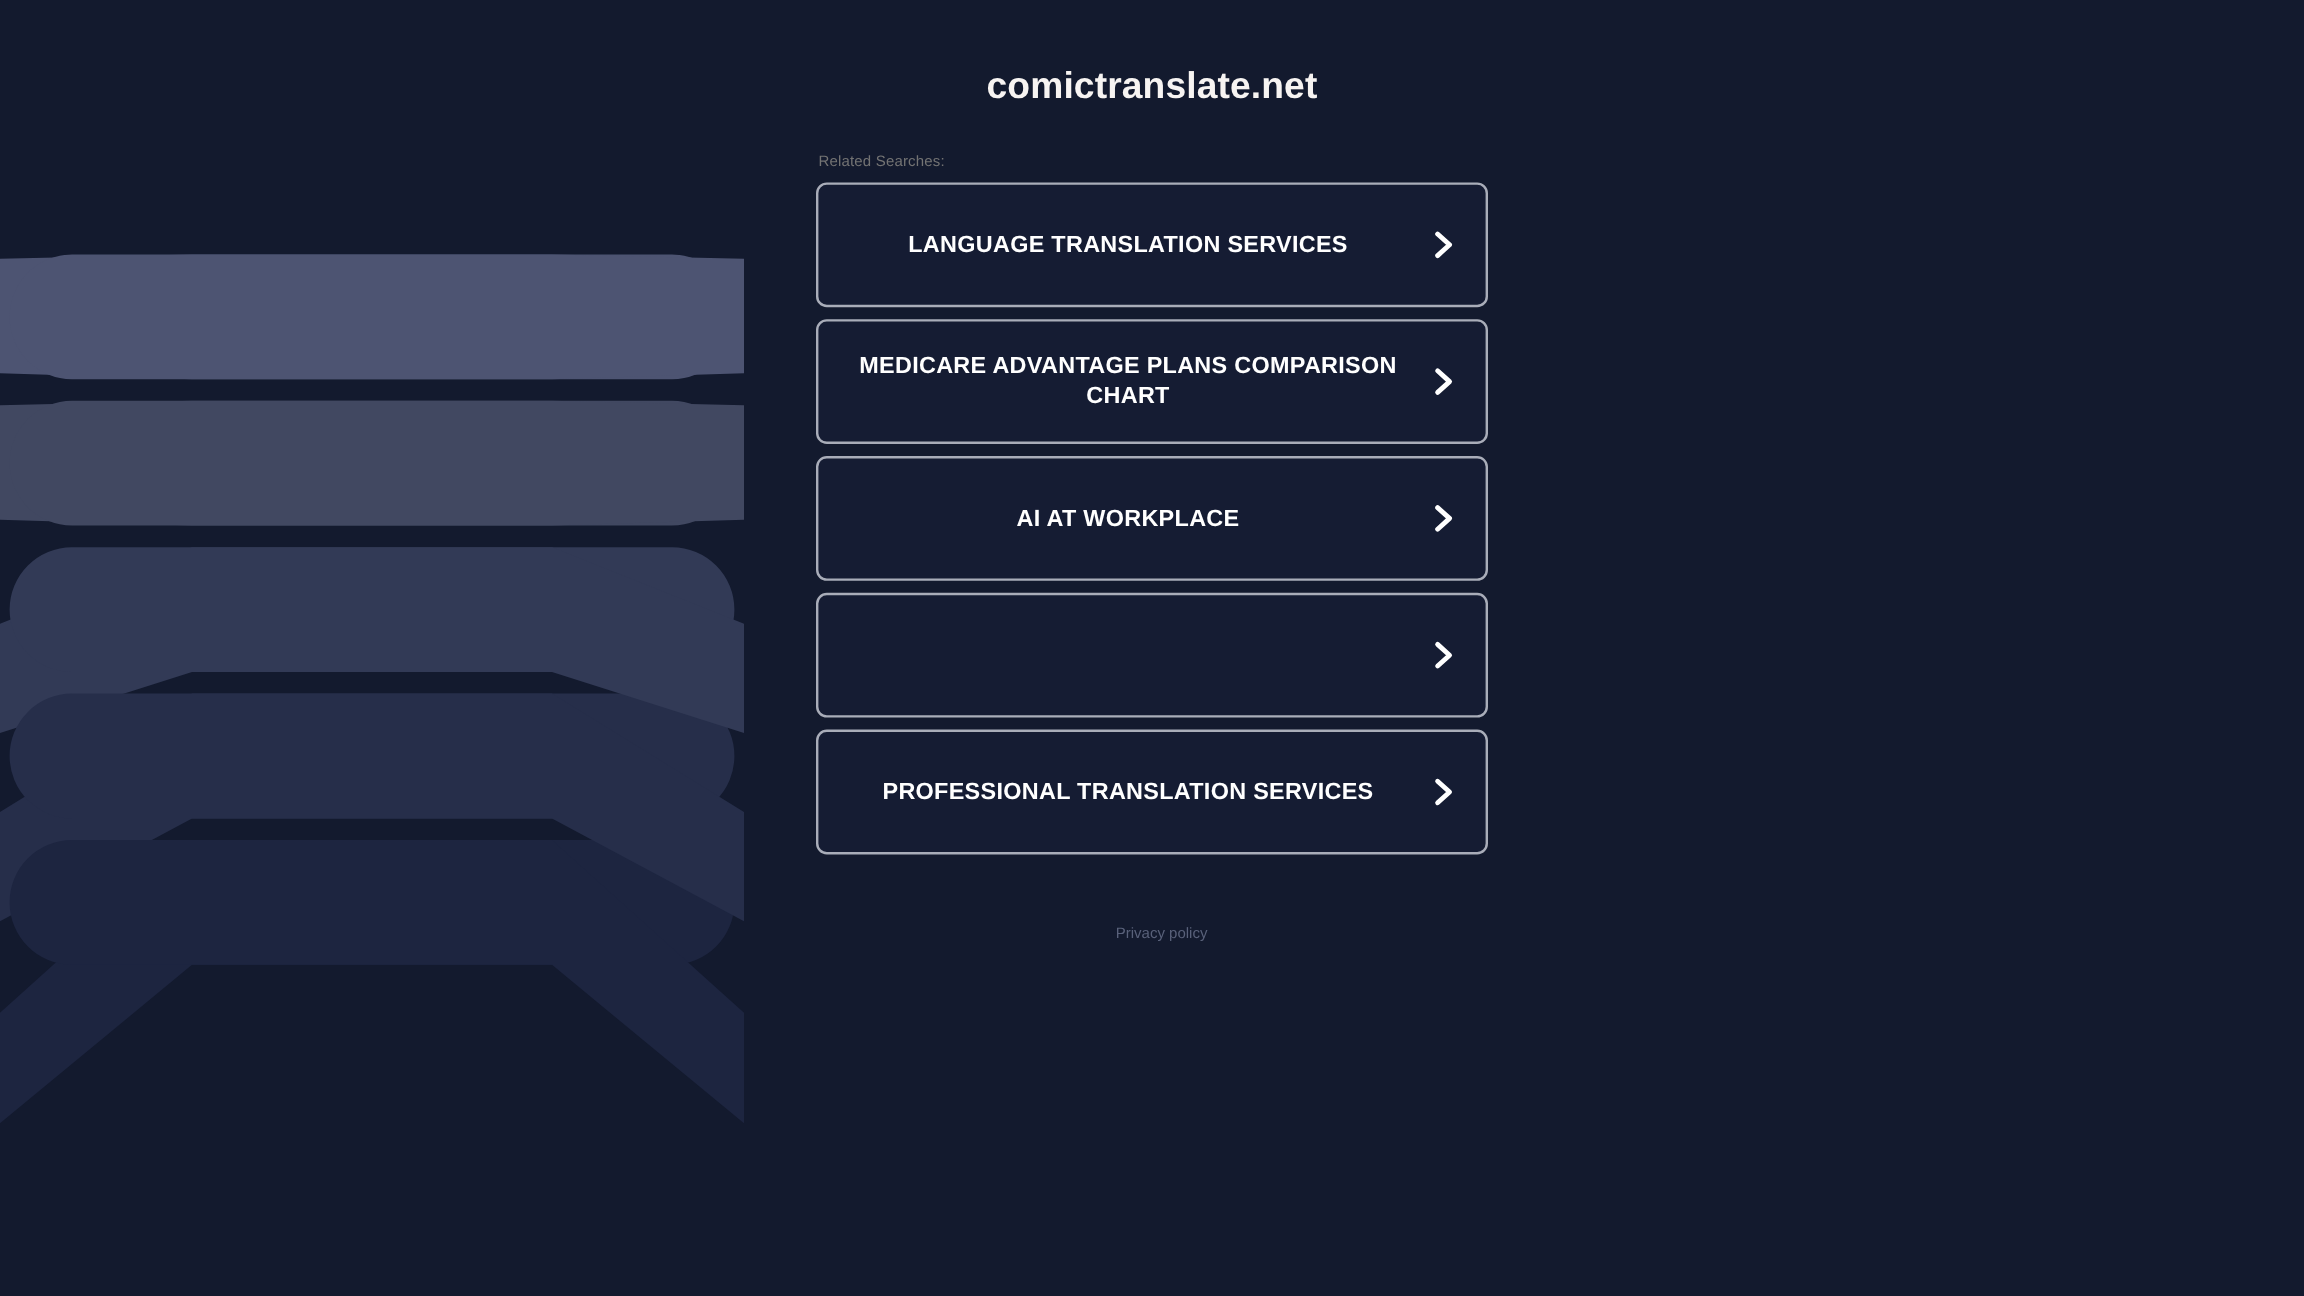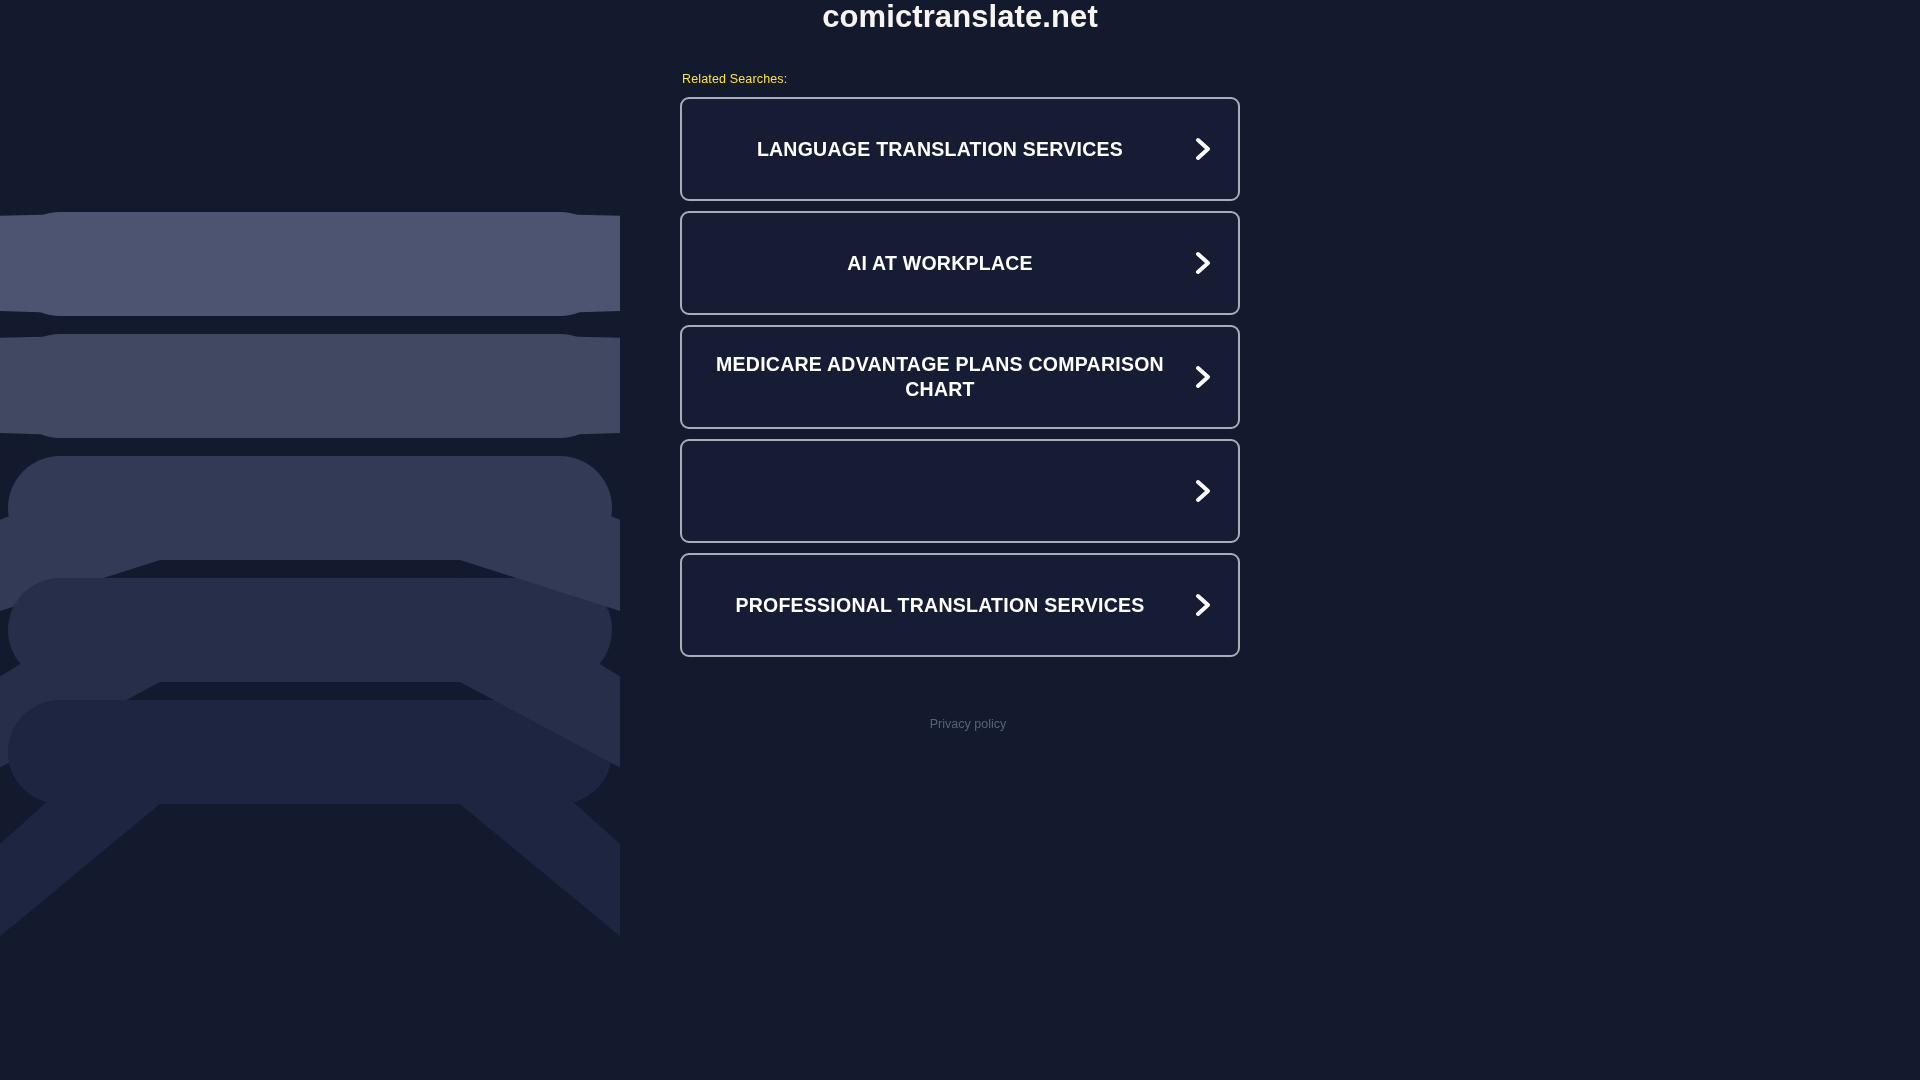--- a/index.html
+++ b/index.html
@@ -37,36 +37,37 @@
     position: relative;
     z-index: 3;
     width: 1920px;
     height: 1080px;
     display: flex;
     flex-direction: column;
     align-items: center;
   }
 
   .site-title {
+    margin-top: 55px;
     font-size: 31px;
     font-weight: bold;
     color: #f7f4f2;
     letter-spacing: 0.1px;
     line-height: 1.1;
     text-align: center;
   }
 
   .searches-block {
     width: 560px;
     margin-top: 38px;
   }
 
   .related-label {
     font-size: 12.5px;
-    color: #fde047;
+    color: #737373;
     margin-left: 2px;
     margin-bottom: 11px;
     letter-spacing: 0.15px;
   }
 
   .search-list {
     display: flex;
     flex-direction: column;
     gap: 10px;
     list-style: none;
@@ -161,29 +162,29 @@
       <li>
             <a class="search-item" href="#">
               <span class="search-item-label">LANGUAGE TRANSLATION SERVICES</span>
               <svg class="chevron" viewBox="0 0 22 28">
                 <path d="M6 5 L16 14 L6 23" fill="none" stroke="#ffffff" stroke-width="4" stroke-linecap="round" stroke-linejoin="round"></path>
               </svg>
             </a>
           </li>
           <li>
             <a class="search-item" href="#">
+              <span class="search-item-label">MEDICARE ADVANTAGE PLANS COMPARISON CHART</span>
+              <svg class="chevron" viewBox="0 0 22 28">
+                <path d="M6 5 L16 14 L6 23" fill="none" stroke="#ffffff" stroke-width="4" stroke-linecap="round" stroke-linejoin="round"></path>
+              </svg>
+            </a>
+          </li>
+          <li>
+            <a class="search-item" href="#">
               <span class="search-item-label">AI AT WORKPLACE</span>
-              <svg class="chevron" viewBox="0 0 22 28">
-                <path d="M6 5 L16 14 L6 23" fill="none" stroke="#ffffff" stroke-width="4" stroke-linecap="round" stroke-linejoin="round"></path>
-              </svg>
-            </a>
-          </li>
-          <li>
-            <a class="search-item" href="#">
-              <span class="search-item-label">MEDICARE ADVANTAGE PLANS COMPARISON CHART</span>
               <svg class="chevron" viewBox="0 0 22 28">
                 <path d="M6 5 L16 14 L6 23" fill="none" stroke="#ffffff" stroke-width="4" stroke-linecap="round" stroke-linejoin="round"></path>
               </svg>
             </a>
           </li>
           <li>
             <a class="search-item" href="#">
               <svg class="chevron" viewBox="0 0 22 28">
                 <path d="M6 5 L16 14 L6 23" fill="none" stroke="#ffffff" stroke-width="4" stroke-linecap="round" stroke-linejoin="round"></path>
               </svg>

